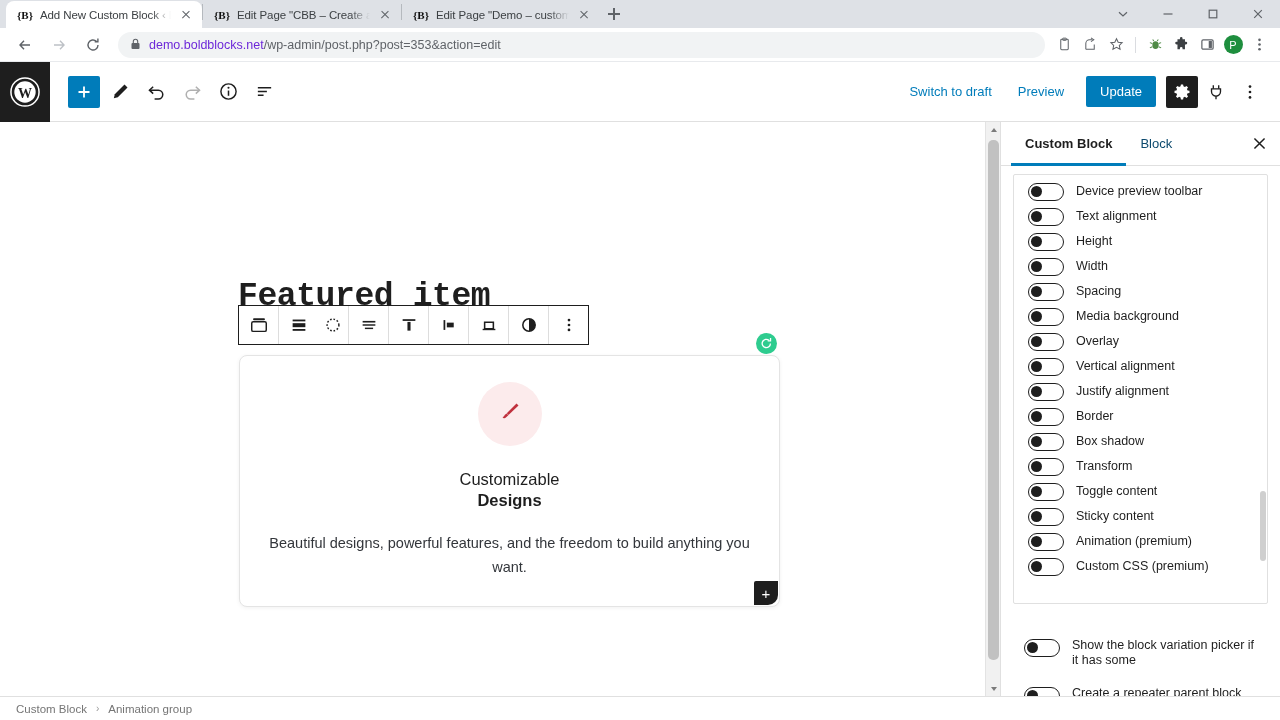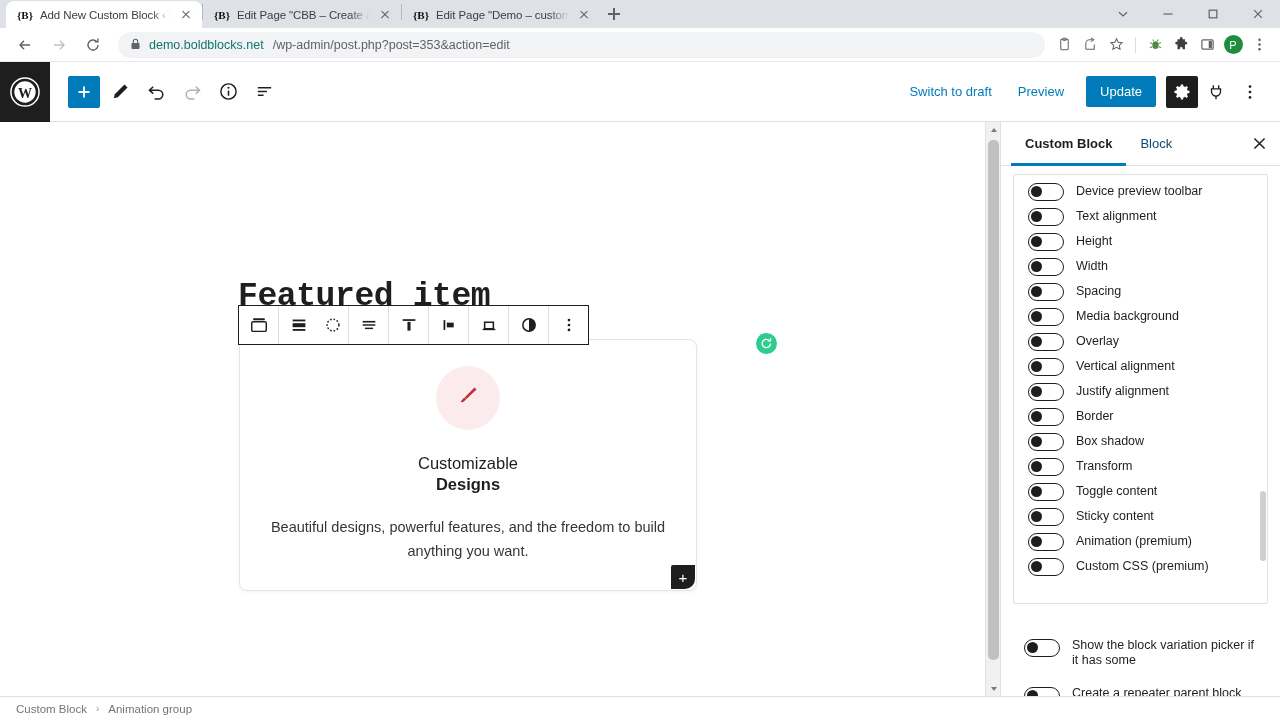--- a/index.html
+++ b/index.html
@@ -75,22 +75,22 @@
     width: 28px; height: 28px; display: flex; align-items: center;
     justify-content: center; color: #5f6368; margin: 0 3px;
   }
   .navbtn.disabled { color: #bdc1c6; }
   .urlbox {
     flex: 1 1 auto; height: 26px; background: #f1f3f4; border-radius: 13px;
     display: flex; align-items: center; gap: 8px; padding: 0 12px;
     margin: 0 6px 0 8px; font-size: 12.5px; color: #202124;
   }
   .urlbox .lock { color: #5f6368; font-size: 10px; }
-  .url-host { color: #0f766e; }
-  .url-path { color: #5f6368; margin-left: 9px; }
+  .url-host { color: #6d28d9; }
+  .url-path { color: #5f6368; }
   .omni-icons { display: flex; align-items: center; gap: 0; }
   .omni-icon {
     width: 26px; height: 26px; display: flex; align-items: center;
     justify-content: center; color: #5f6368;
   }
   .avatar {
     width: 19px; height: 19px; border-radius: 50%; background: #1e8e3e;
     color: #fff; font-size: 11px; display: flex; align-items: center;
     justify-content: center; font-weight: 500;
   }
@@ -159,21 +159,21 @@
   }
   .bt-btn.narrow { width: 30px; }
 
   .refresh-badge {
     position: absolute; left: 756px; top: 211px; width: 21px; height: 21px;
     border-radius: 50%; background: #2ecc8f; color: #fff;
     display: flex; align-items: center; justify-content: center; z-index: 25;
   }
 
   .card {
-    position: absolute; left: 239px; top: 217px; width: 458px; height: 252px;
+    position: absolute; left: 239px; top: 233px; width: 541px; height: 252px;
     background: #fff; border: 1px solid #e4e4e4; border-radius: 8px;
     box-shadow: 0 1px 4px rgba(0,0,0,0.06);
   }
   .card-icon-circle {
     position: absolute; left: 50%; transform: translateX(-50%); top: 26px;
     width: 64px; height: 64px; border-radius: 50%; background: #fcebec;
     display: flex; align-items: center; justify-content: center;
   }
   .card-title {
     position: absolute; left: 0; right: 0; top: 113px; text-align: center;

